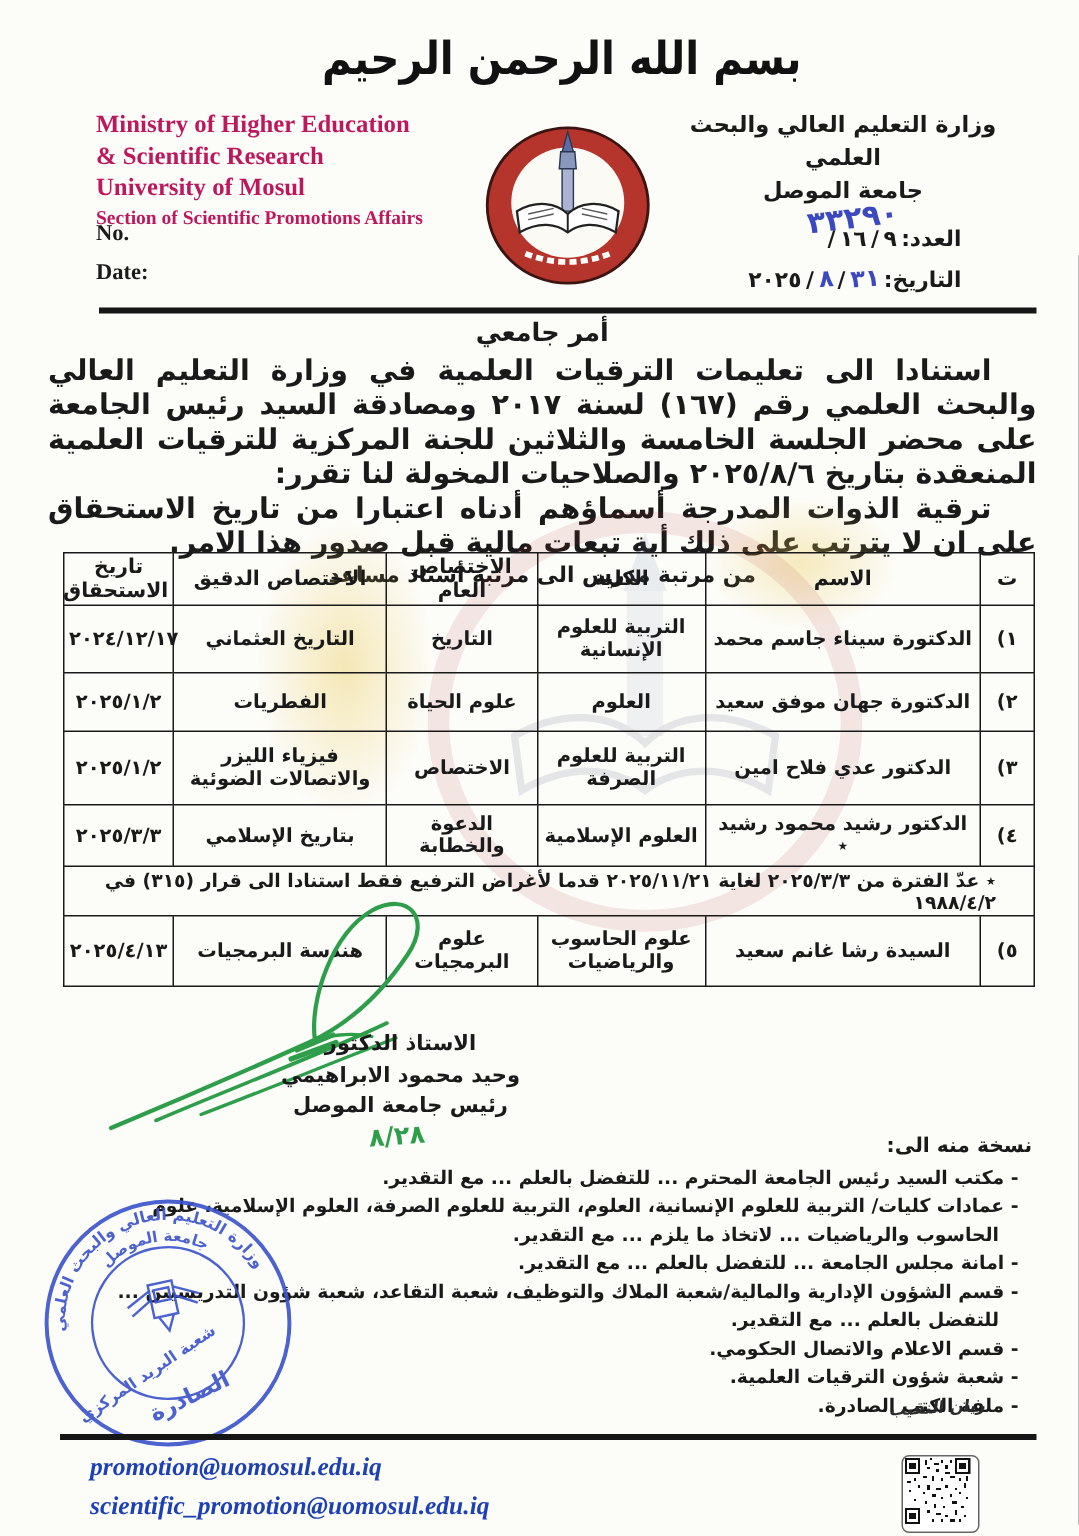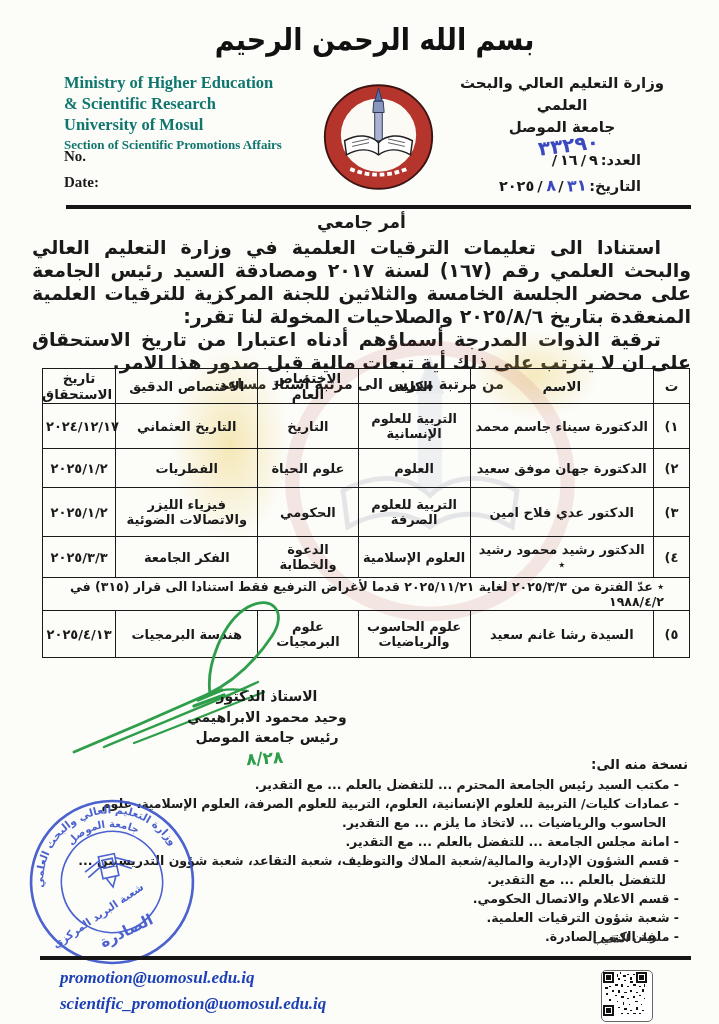--- a/index.html
+++ b/index.html
@@ -10,21 +10,21 @@
   }
   .abs{position:absolute;}
   .rtl{direction:rtl;unicode-bidi:isolate;}
   .an{direction:ltr;unicode-bidi:isolate;}
   .bismillah{
     top:24px;left:30px;right:0;text-align:center;
     font-size:27px;font-weight:bold;letter-spacing:-1px;
     transform:scaleY(1.12);color:#111;
   }
   
-  .en-block{left:64px;top:72px;font-family:"Liberation Serif",serif;font-weight:bold;color:#0f766e;}
+  .en-block{left:64px;top:72px;font-family:"Liberation Serif",serif;font-weight:bold;color:#be185d;}
   .en-block .l{font-size:16.5px;line-height:21px;}
   .en-block .l4{font-size:13px;line-height:20px;}
   .en-no{left:64px;top:148px;font-family:"Liberation Serif",serif;font-weight:bold;font-size:15px;}
   .en-date{left:64px;top:174px;font-family:"Liberation Serif",serif;font-weight:bold;font-size:15px;}
   
   .ar-block{right:28px;top:72px;width:258px;text-align:center;font-weight:bold;font-size:15px;line-height:22px;}
   .num-line,.date-line{right:78px;font-weight:bold;font-size:14.5px;direction:rtl;display:flex;gap:3px;align-items:baseline;}
   .num-line{top:152px;}
   .date-line{top:176px;}
   .hw{color:#3a49c0;}
@@ -176,30 +176,30 @@
         <td>الدكتورة جهان موفق سعيد</td>
         <td>العلوم</td>
         <td>علوم الحياة</td>
         <td>الفطريات</td>
         <td class="c-date an">٢٠٢٥/١/٢</td>
       </tr>
       <tr class="r2">
         <td class="c-no">٣)</td>
         <td>الدكتور عدي فلاح امين</td>
         <td>التربية للعلوم الصرفة</td>
-        <td>الحكومي</td>
+        <td>الاختصاص</td>
         <td>فيزياء الليزر والاتصالات الضوئية</td>
         <td class="c-date an">٢٠٢٥/١/٢</td>
       </tr>
       <tr class="r3">
         <td class="c-no">٤)</td>
         <td>الدكتور رشيد محمود رشيد ٭</td>
         <td>العلوم الإسلامية</td>
         <td>الدعوة والخطابة</td>
-        <td>الفكر الجامعة</td>
+        <td>بتاريخ الإسلامي</td>
         <td class="c-date an">٢٠٢٥/٣/٣</td>
       </tr>
       <tr class="note-row">
         <td colspan="6">٭ عدّ الفترة من ٢٠٢٥/٣/٣ لغاية ٢٠٢٥/١١/٢١ قدما لأغراض الترفيع فقط استنادا الى قرار (٣١٥) في ١٩٨٨/٤/٢</td>
       </tr>
       <tr class="r4">
         <td class="c-no">٥)</td>
         <td>السيدة رشا غانم سعيد</td>
         <td>علوم الحاسوب والرياضيات</td>
         <td>علوم البرمجيات</td>

